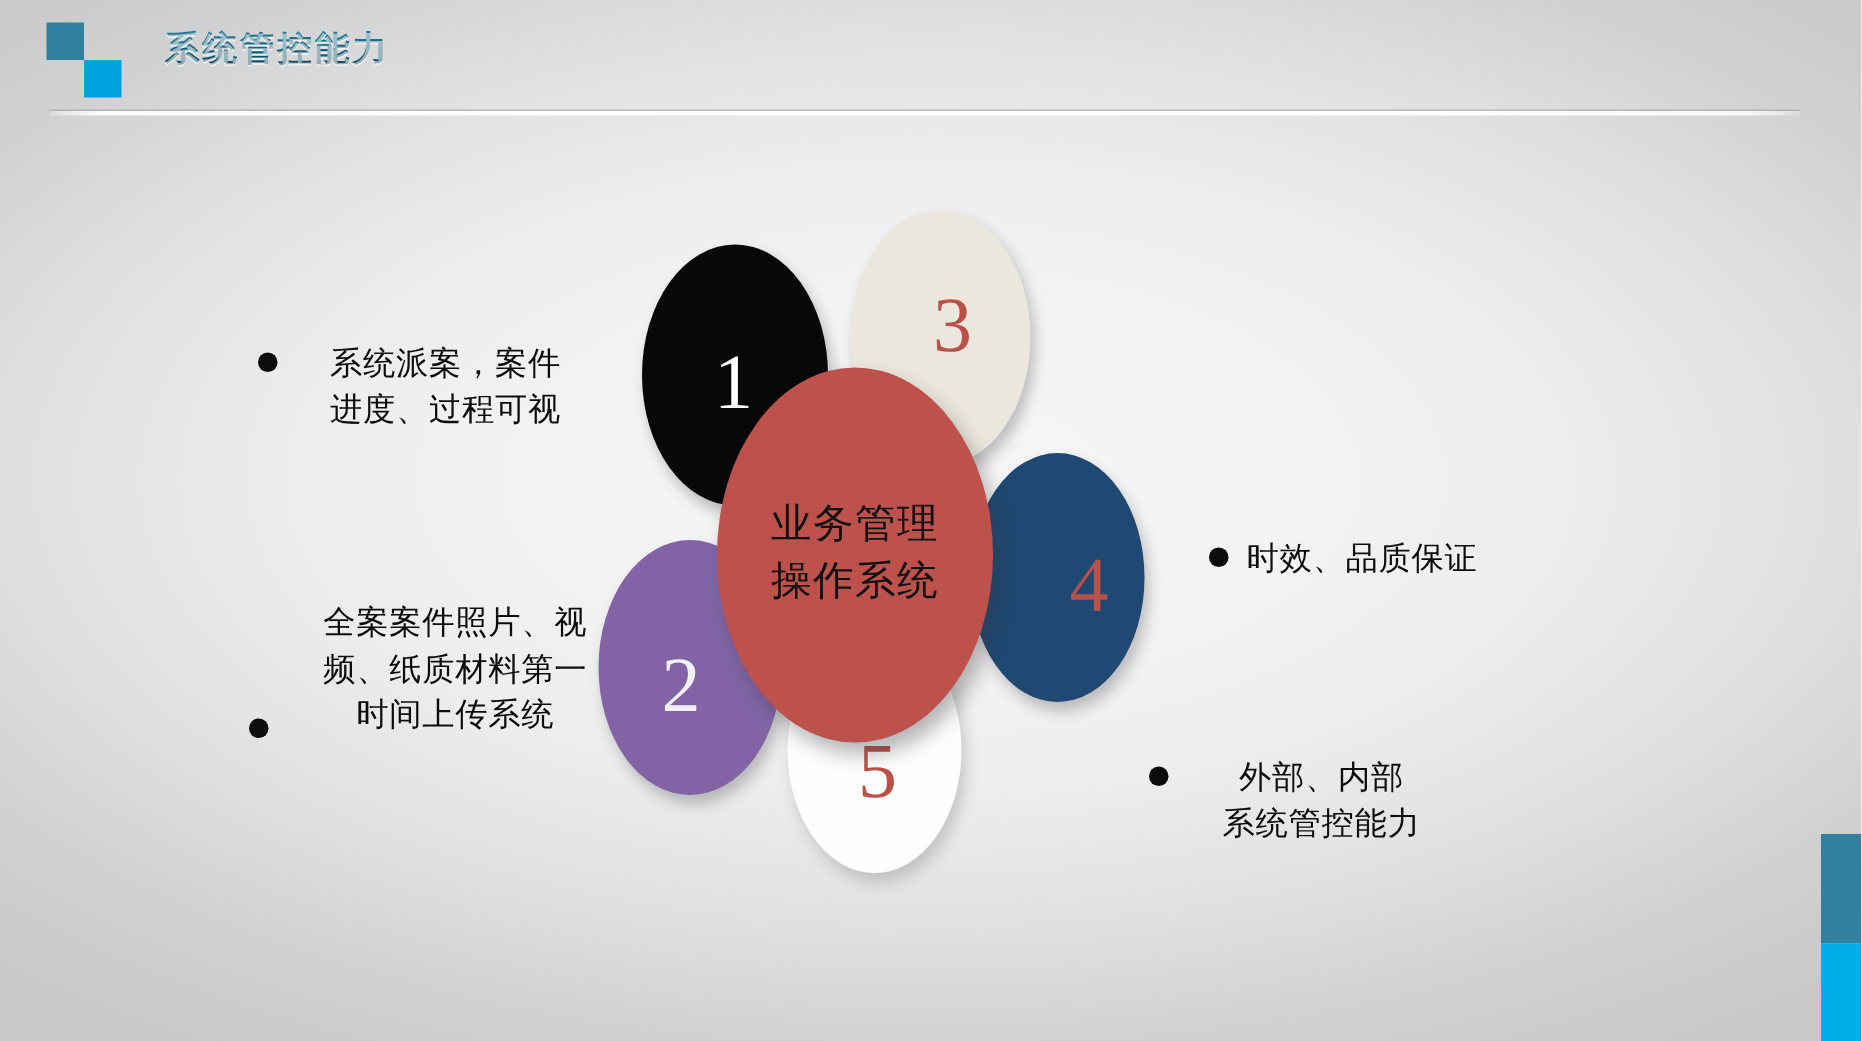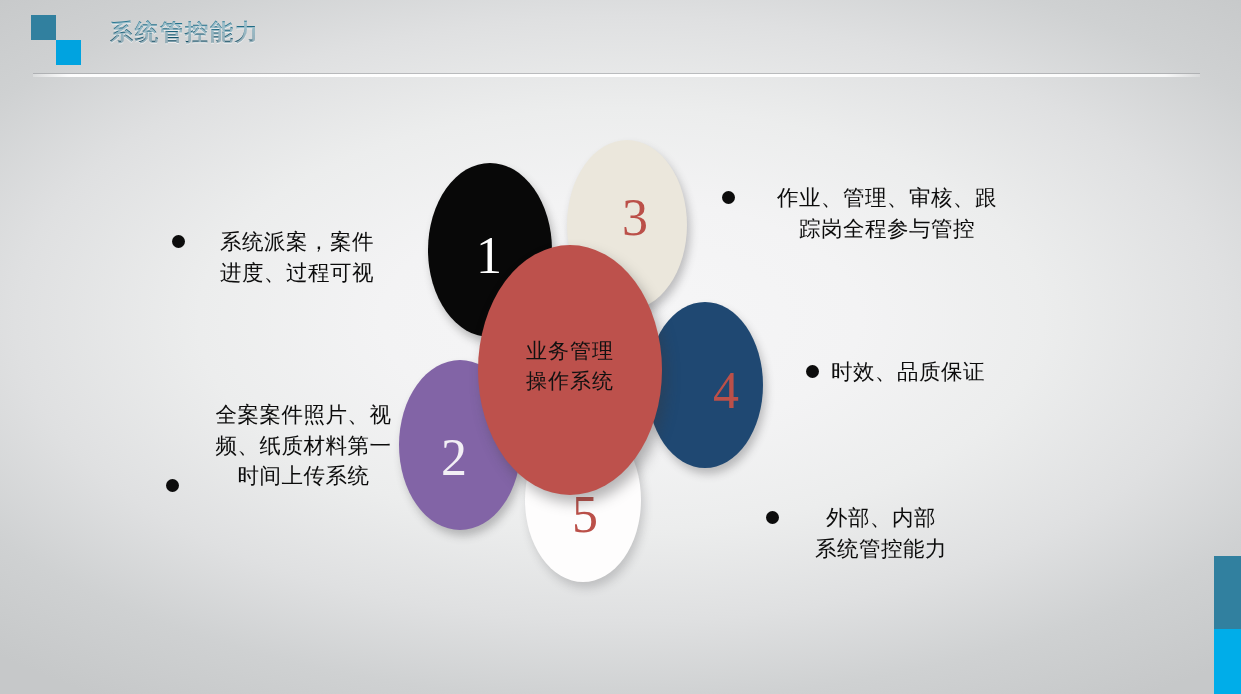--- a/index.html
+++ b/index.html
@@ -153,22 +153,22 @@
   #petal-5 .petal-num { color: #bb5049; transform: translate(2px, 15px); }
 
   #petal-center {
     left: 478px; top: 245px;
     width: 184px; height: 250px;
     background: #bd514c;
     box-shadow: 5px 8px 13px rgba(55,55,58,0.36);
     flex-direction: column;
   }
   #center-label {
-    font-family: Liberation Mono, monospace;
-    font-size: 21px;
+    font-family: Liberation Serif, serif;
+    font-size: 27px;
     line-height: 1.42;
     color: #111111;
     text-align: center;
     letter-spacing: 1px;
     white-space: pre-line;
     transform: translateY(-2px);
   }
 
   
   .callout {
@@ -256,25 +256,20 @@
 进度、过程可视</span>
   </div>
 
   <div class="callout align-center" id="callout-2">
     <span class="bullet"></span>
     <span class="callout-text">全案案件照片、视
 频、纸质材料第一
 时间上传系统</span>
   </div>
 
-  <div class="callout align-center" id="callout-3">
-    <span class="bullet"></span>
-    <span class="callout-text">作业、管理、审核、跟
-踪岗全程参与管控</span>
-  </div>
 
   <div class="callout align-left" id="callout-4">
     <span class="bullet"></span>
     <span class="callout-text">时效、品质保证</span>
   </div>
 
   <div class="callout align-center" id="callout-5">
     <span class="bullet"></span>
     <span class="callout-text">外部、内部
 系统管控能力</span>

